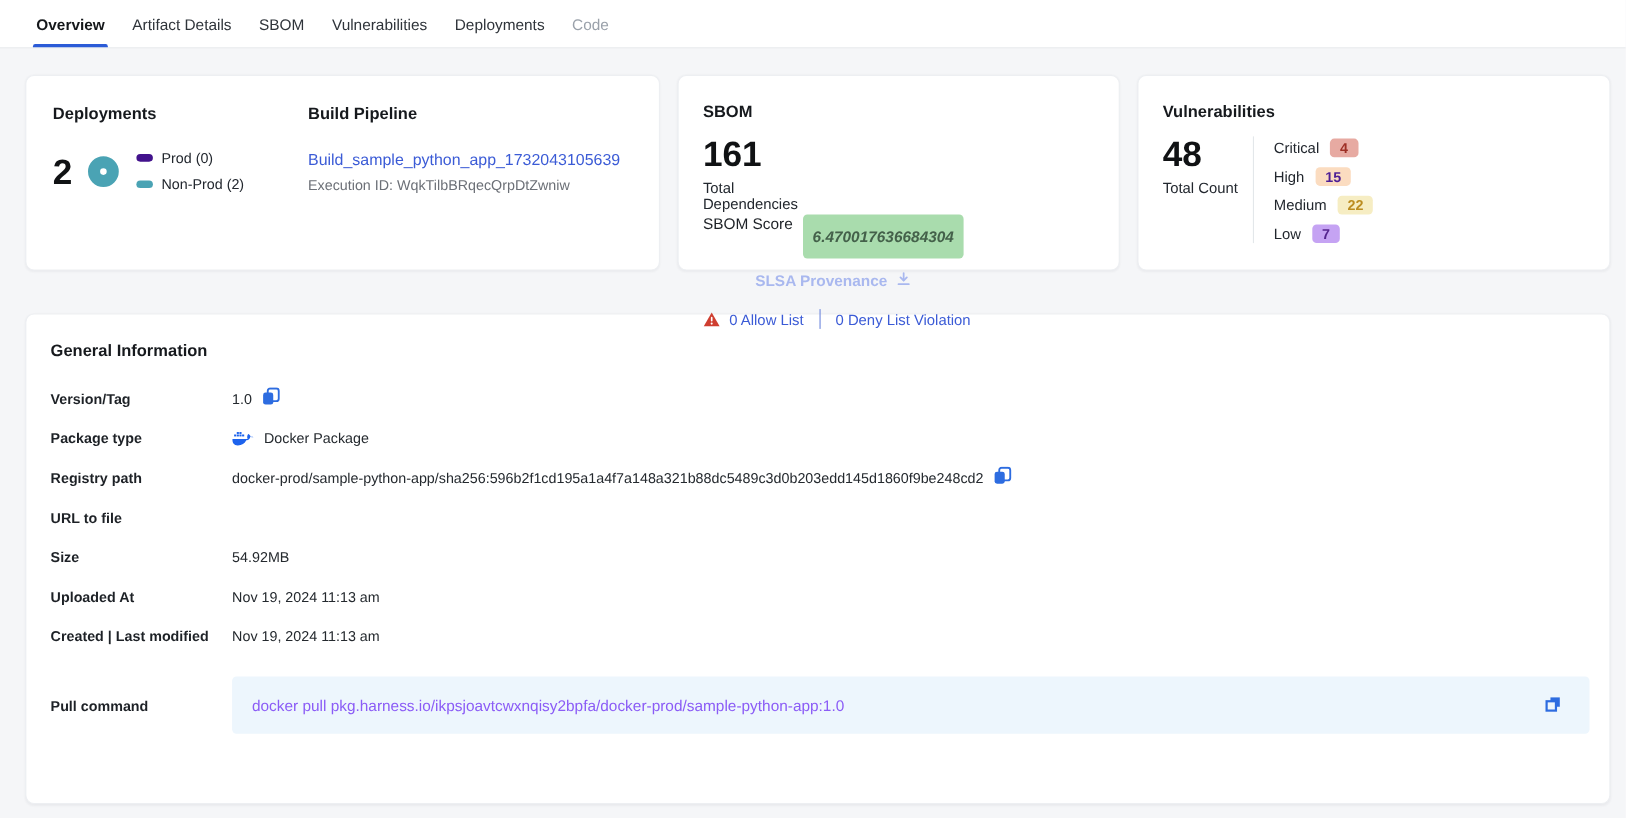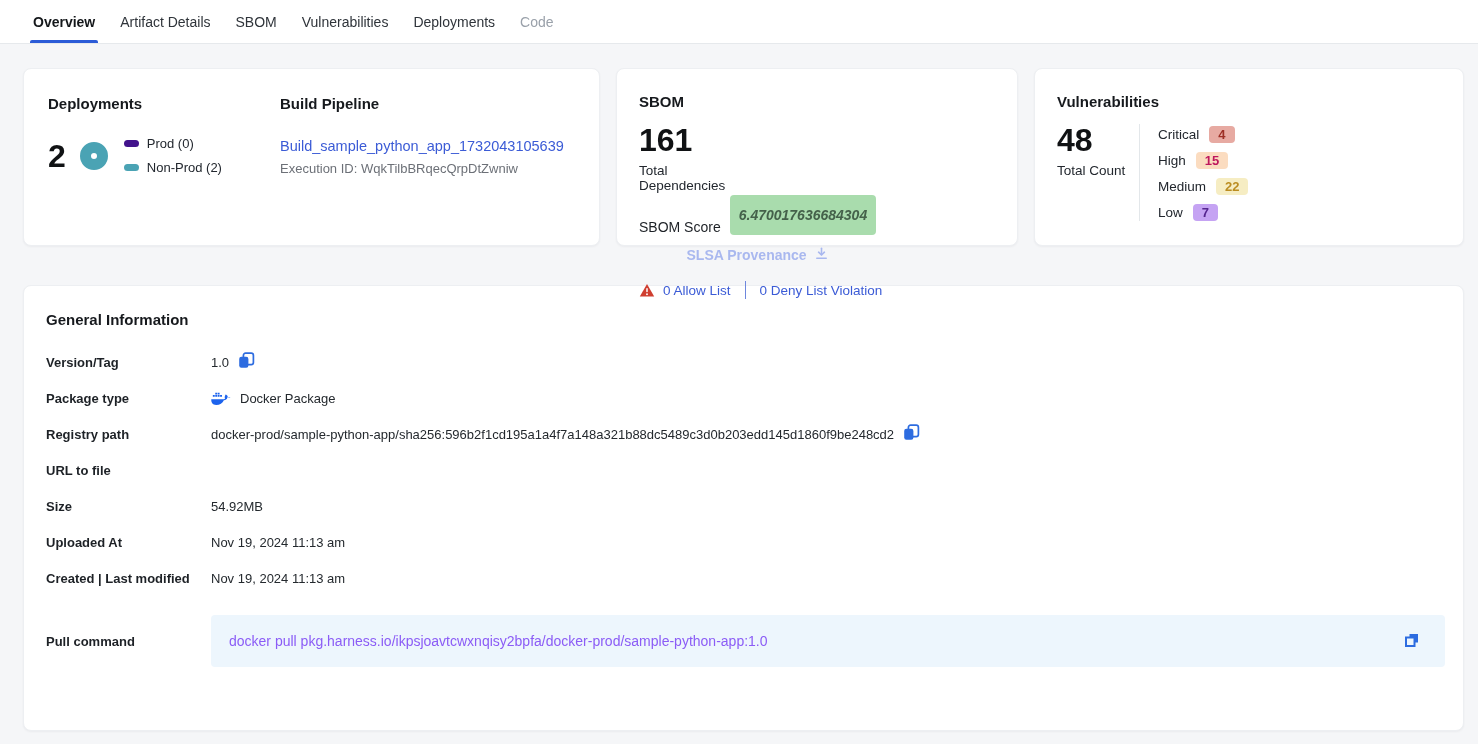--- a/index.html
+++ b/index.html
@@ -49,21 +49,21 @@
   .bp-col { flex: 1; }
   .bp-link { margin-top: 26px; font-size: 14.5px; color: #3b5bd6; cursor: pointer; }
   .bp-exec { margin-top: 7px; font-size: 13px; color: #6c7077; }
   
   .card2 { width: 402px; height: 178px; padding: 24px 22px; }
   .sbom-body { display: flex; margin-top: 14px; align-items: flex-start; flex-direction: column; }
   .sbom-left { width: 118px; flex-shrink: 0; }
   .sbom-total-label { font-size: 13.5px; margin-top: 7px; color: #22272e; }
   .vdiv { width: 1px; background: #e3e7ea; align-self: stretch; }
   .sbom-right { flex: 1; display: flex; flex-direction: column; align-items: center; padding-top: 2px; }
-  .score-row { display: flex; align-items: flex-end; gap: 9px; }
+  .score-row { display: flex; align-items: flex-start; gap: 9px; }
   .score-label { font-size: 14px; color: #1d2126; }
   .score-badge {
     background: #a9dcad; color: #44614a; font-size: 14px;
     padding: 12px 9px; border-radius: 4px; font-weight: 600; font-style: italic;
   }
   .slsa-row {
     margin-top: 11px; display: flex; align-items: center; gap: 7px;
     color: #a9b8ef; font-size: 14px; font-weight: 700; cursor: pointer;
   }
   .sbom-links {
@@ -74,21 +74,21 @@
   .link-div { width: 1px; height: 18px; background: #6e87dd; margin: 0 14px; }
   
   .card3 { width: 430px; height: 178px; padding: 24px 22px; }
   .vuln-body { display: flex; margin-top: 14px; }
   .vuln-left { width: 82px; flex-shrink: 0; }
   .vuln-total-label { font-size: 13.5px; margin-top: 7px; }
   .sev-list { margin-left: 18px; display: flex; flex-direction: column; gap: 8px; padding-top: 1px; }
   .sev-row { display: flex; align-items: center; gap: 10px; font-size: 13.5px; height: 18px; }
   .sev-badge { padding: 1px 9px; border-radius: 4px; font-size: 13px; font-weight: 600; }
   .sev-0 .sev-badge { background: #e7aaa2; color: #9e3026; }
-  .sev-1 .sev-badge { background: #fbdcc0; color: #be185d; }
+  .sev-1 .sev-badge { background: #fbdcc0; color: #4c1d95; }
   .sev-2 .sev-badge { background: #f6edc3; color: #bb8d21; }
   .sev-3 .sev-badge { background: #c5a3f3; color: #55258f; }
   
   .general-card { width: 1441px; height: 446px; margin-top: 39px; padding: 25px 18px 18px 22px; }
   .info-rows { margin-top: 16px; }
   .info-row { display: flex; align-items: center; min-height: 36px; }
   .info-label { width: 165px; flex-shrink: 0; font-size: 13px; font-weight: 700; color: #1d2126; }
   .info-value { font-size: 13px; color: #24292e; display: flex; align-items: center; gap: 9px; }
   .copy-btn { display: flex; cursor: pointer; background: none; border: none; padding: 0; }
   .pull-row { margin-top: 19px; min-height: 52px; }

